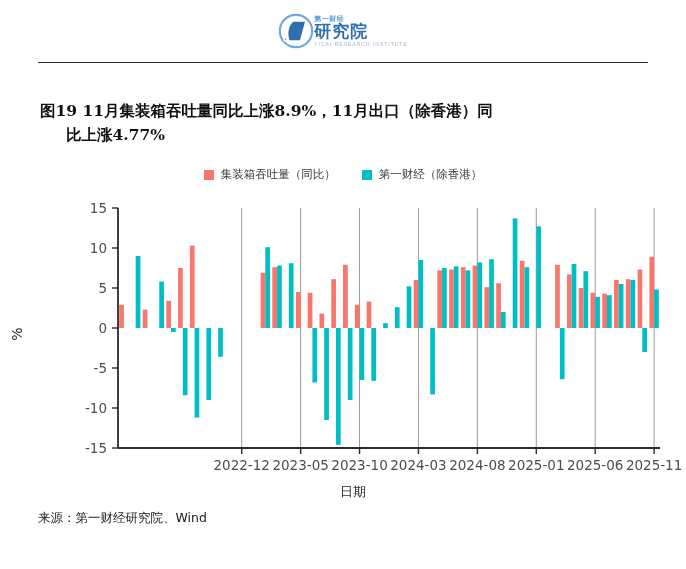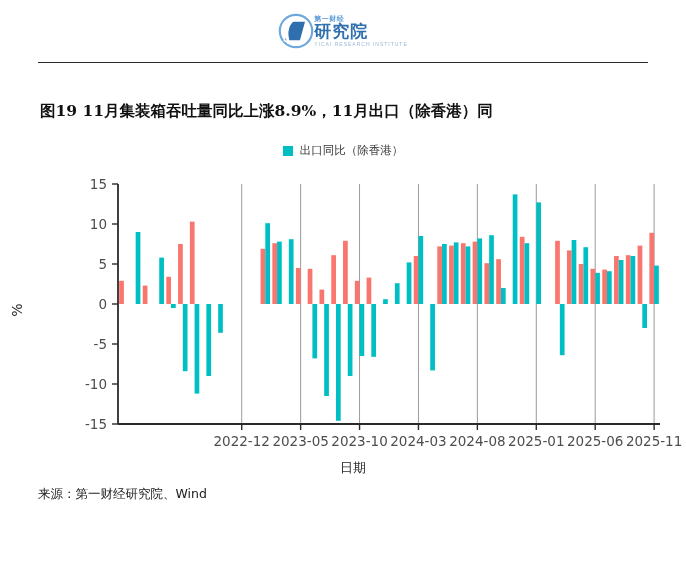--- a/index.html
+++ b/index.html
@@ -144,26 +144,31 @@
       <span id="logo-brand-small">第一财经</span>
       <span id="logo-brand-main">研究院</span>
       <span id="logo-brand-sub">YICAI RESEARCH INSTITUTE</span>
     </div>
   </div>
 </div>
 <hr id="header-rule">
 
 <div id="chart-title">
   <span class="ln1">图19 11月集装箱吞吐量同比上涨8.9%，11月出口（除香港）同</span>
+  <span class="ln2">比上涨4.77%</span>
 </div>
 
 <div id="chart-legend">
   <div class="legend-entry">
+    <span class="legend-swatch" id="legend-swatch-0" style="background: rgb(248, 118, 109);"></span>
+    <span>集装箱吞吐量（同比）</span>
+  </div>
+  <div class="legend-entry">
     <span class="legend-swatch" id="legend-swatch-1" style="background: rgb(0, 191, 196);"></span>
-    <span>出口同比（除香港）</span>
+    <span>第一财经（除香港）</span>
   </div>
 </div>
 
 <div id="plot-wrap">
   <svg id="plot-svg" width="686" height="285" viewBox="0 0 686 285">
     <g id="g-ylabel">
       <text id="y-axis-title" x="22" y="138" font-size="14" fill="#2b2b2b" text-anchor="middle" transform="rotate(-90 22 138)" font-family="DejaVu Sans, sans-serif">%</text>
     </g>
     <g id="g-gridlines">
         <line x1="241.7173913043478" y1="12" x2="241.7173913043478" y2="252" stroke="#9b9b9b" stroke-width="1"></line>

